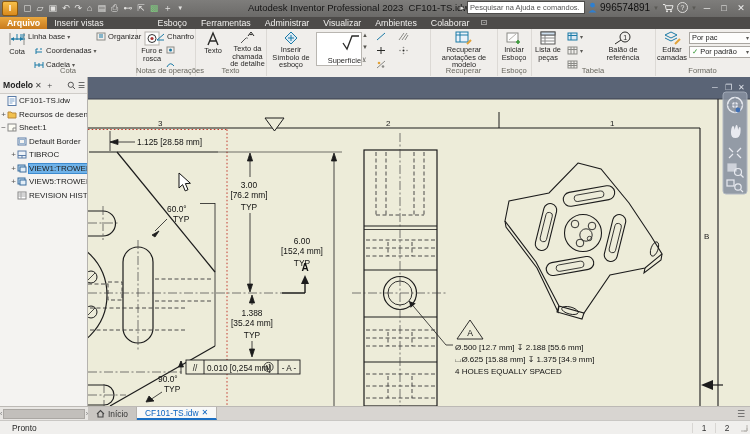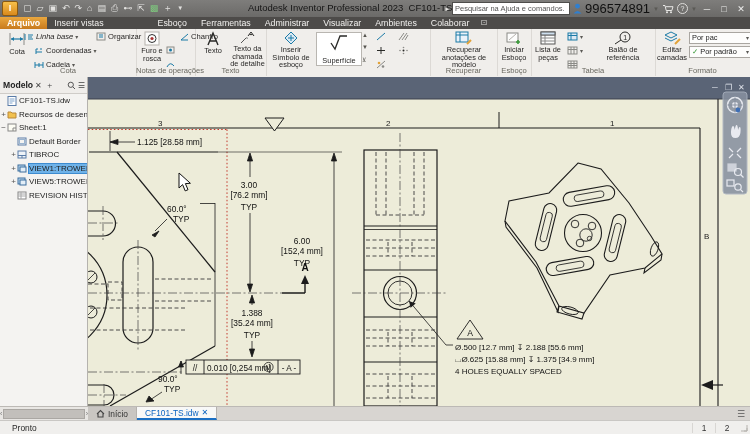--- a/index.html
+++ b/index.html
@@ -10,21 +10,21 @@
     background:linear-gradient(#7e7d7b,#6b6a68);display:flex;align-items:center;}
   .logo{width:14px;height:13px;margin:0 3px 0 2px;border-radius:2px;
     background:linear-gradient(#f7c04a,#d8891c);border:1px solid #8a5a10;
     color:#fff;font-size:9px;font-weight:bold;text-align:center;line-height:12px;}
   .qat{display:flex;align-items:center;gap:1px;}
   .qat span{color:#e3e2e0;font-size:9px;padding:0 2px;line-height:15px;}
   .tb-title{position:absolute;left:248px;top:2px;font-size:9.5px;color:#161616;white-space:nowrap;}
   .tb-right{position:absolute;right:2px;top:1px;display:flex;align-items:center;gap:3px;}
   .searchbox{width:112px;height:11px;background:#fff;border:1px solid #4e4d4b;
     font-size:7.5px;color:#555;padding:0 2px;line-height:11px;overflow:hidden;white-space:nowrap;}
-  .userid{color:#111;font-size:13px;}
+  .userid{color:#111;font-size:10px;}
   .tbicon{color:#e6e5e3;font-size:9px;}
   .winbtn{color:#efefee;font-size:9px;width:14px;text-align:center;}
   
   #menubar{position:absolute;left:0;top:17px;width:750px;height:12px;background:#4d4b49;display:flex;}
   .mtab{color:#f2f1ef;font-size:8.8px;line-height:12px;padding:0 7px;white-space:nowrap;text-align:center;}
   .mtab.accent{background:linear-gradient(#eaa73e,#c87a1d);color:#fff;font-weight:bold;}
   .mtab.active{background:#f0eeeb;color:#1c1c1c;margin-top:32px;}
   .mtab-extra{color:#d8d7d5;font-size:8px;line-height:12px;padding:0 4px;}
   
   #ribbon{position:absolute;left:0;top:29px;width:750px;height:48px;background:#f0eeeb;
@@ -132,21 +132,21 @@
 
     <div class="rgroup" style="left:0;width:136px;">
       <div class="rbig" style="left:1px;">
         <svg class="bicon" width="18" height="16">
             <path d="M2 2v12M16 2v12" stroke="#8a8a86" stroke-width="1" fill="none"></path>
             <path d="M3 8h12" stroke="#1b7aa6" stroke-width="1.2"></path>
             <path d="M3 8l3-2v4zM15 8l-3-2v4z" fill="#1b7aa6"></path>
           </svg>
         <span>Cota</span>
       </div>
-      <div class="rsmall" style="left:24px;top:3px;font-style:italic;">
+      <div class="rsmall" style="left:16px;top:3px;">
         <svg width="10" height="8">
             <path d="M1 1v6M4 2h5M4 4h4M4 6h5" stroke="#1b7aa6" stroke-width="1" fill="none"></path>
           </svg>
         <span>Linha base</span>
           <span class="dd">▾</span>
       </div>
       <div class="rsmall" style="left:34px;top:17px;">
         <svg width="10" height="8">
             <path d="M2 7V2M2 2h2M6 2h2M2 5h6" stroke="#1b7aa6" stroke-width="1" fill="none"></path>
           </svg>
@@ -172,21 +172,21 @@
 
     <div class="rgroup" style="left:136px;width:59px;">
       <div class="rbig" style="left:0;">
         <svg class="bicon" width="16" height="15">
             <rect x="1" y="1" width="14" height="13" fill="#fdfdfc" stroke="#b5b2ad"></rect>
             <circle cx="8" cy="7.5" r="4" fill="none" stroke="#333"></circle>
             <circle cx="8" cy="7.5" r="1.6" fill="#a33"></circle>
           </svg>
         <span>Furo e rosca</span>
       </div>
-      <div class="rsmall" style="left:44px;top:3px;">
+      <div class="rsmall" style="left:20px;top:3px;">
         <svg width="9" height="8">
             <path d="M1 7L8 1M1 7h7" stroke="#1b7aa6" fill="none"></path>
           </svg>
         <span>Chanfro</span>
       </div>
       <div class="rsmall" style="left:30px;top:17px;">
         <svg width="9" height="8">
             <rect x="1" y="1" width="7" height="6" fill="none" stroke="#8a8a86"></rect>
             <circle cx="4.5" cy="4" r="1.5" fill="#1b7aa6"></circle>
           </svg>
@@ -218,21 +218,21 @@
     </div>
 
     <div class="rgroup" style="left:266px;width:164px;">
       <div class="rbig" style="left:3px;width:44px;">
         <svg class="bicon" width="16" height="14">
             <path d="M8 1l6 6-6 6-6-6z" fill="#dce9f3" stroke="#1b7aa6"></path>
             <path d="M8 4v6M5 7h6" stroke="#1b7aa6"></path>
           </svg>
         <span>Inserir Símbolo de esboço</span>
       </div>
-      <div class="gallery" style="left:50px;top:2.5px;width:44px;height:32px;">
+      <div class="gallery" style="left:50px;top:2.5px;width:44px;height:32px;text-align:right;">
         <svg width="20" height="18" style="margin-top:1px;">
             <path d="M2 9l4 6L11 2h7" stroke="#2a2a28" stroke-width="1.3" fill="none"></path>
           </svg>
         <div class="glabel">Superfície</div>
       </div>
       <div class="gal-arrows" style="left:96px;top:3px;height:31px;">
         <span>▲</span>
         <span>▼</span>
         <span>⊻</span>
       </div>

